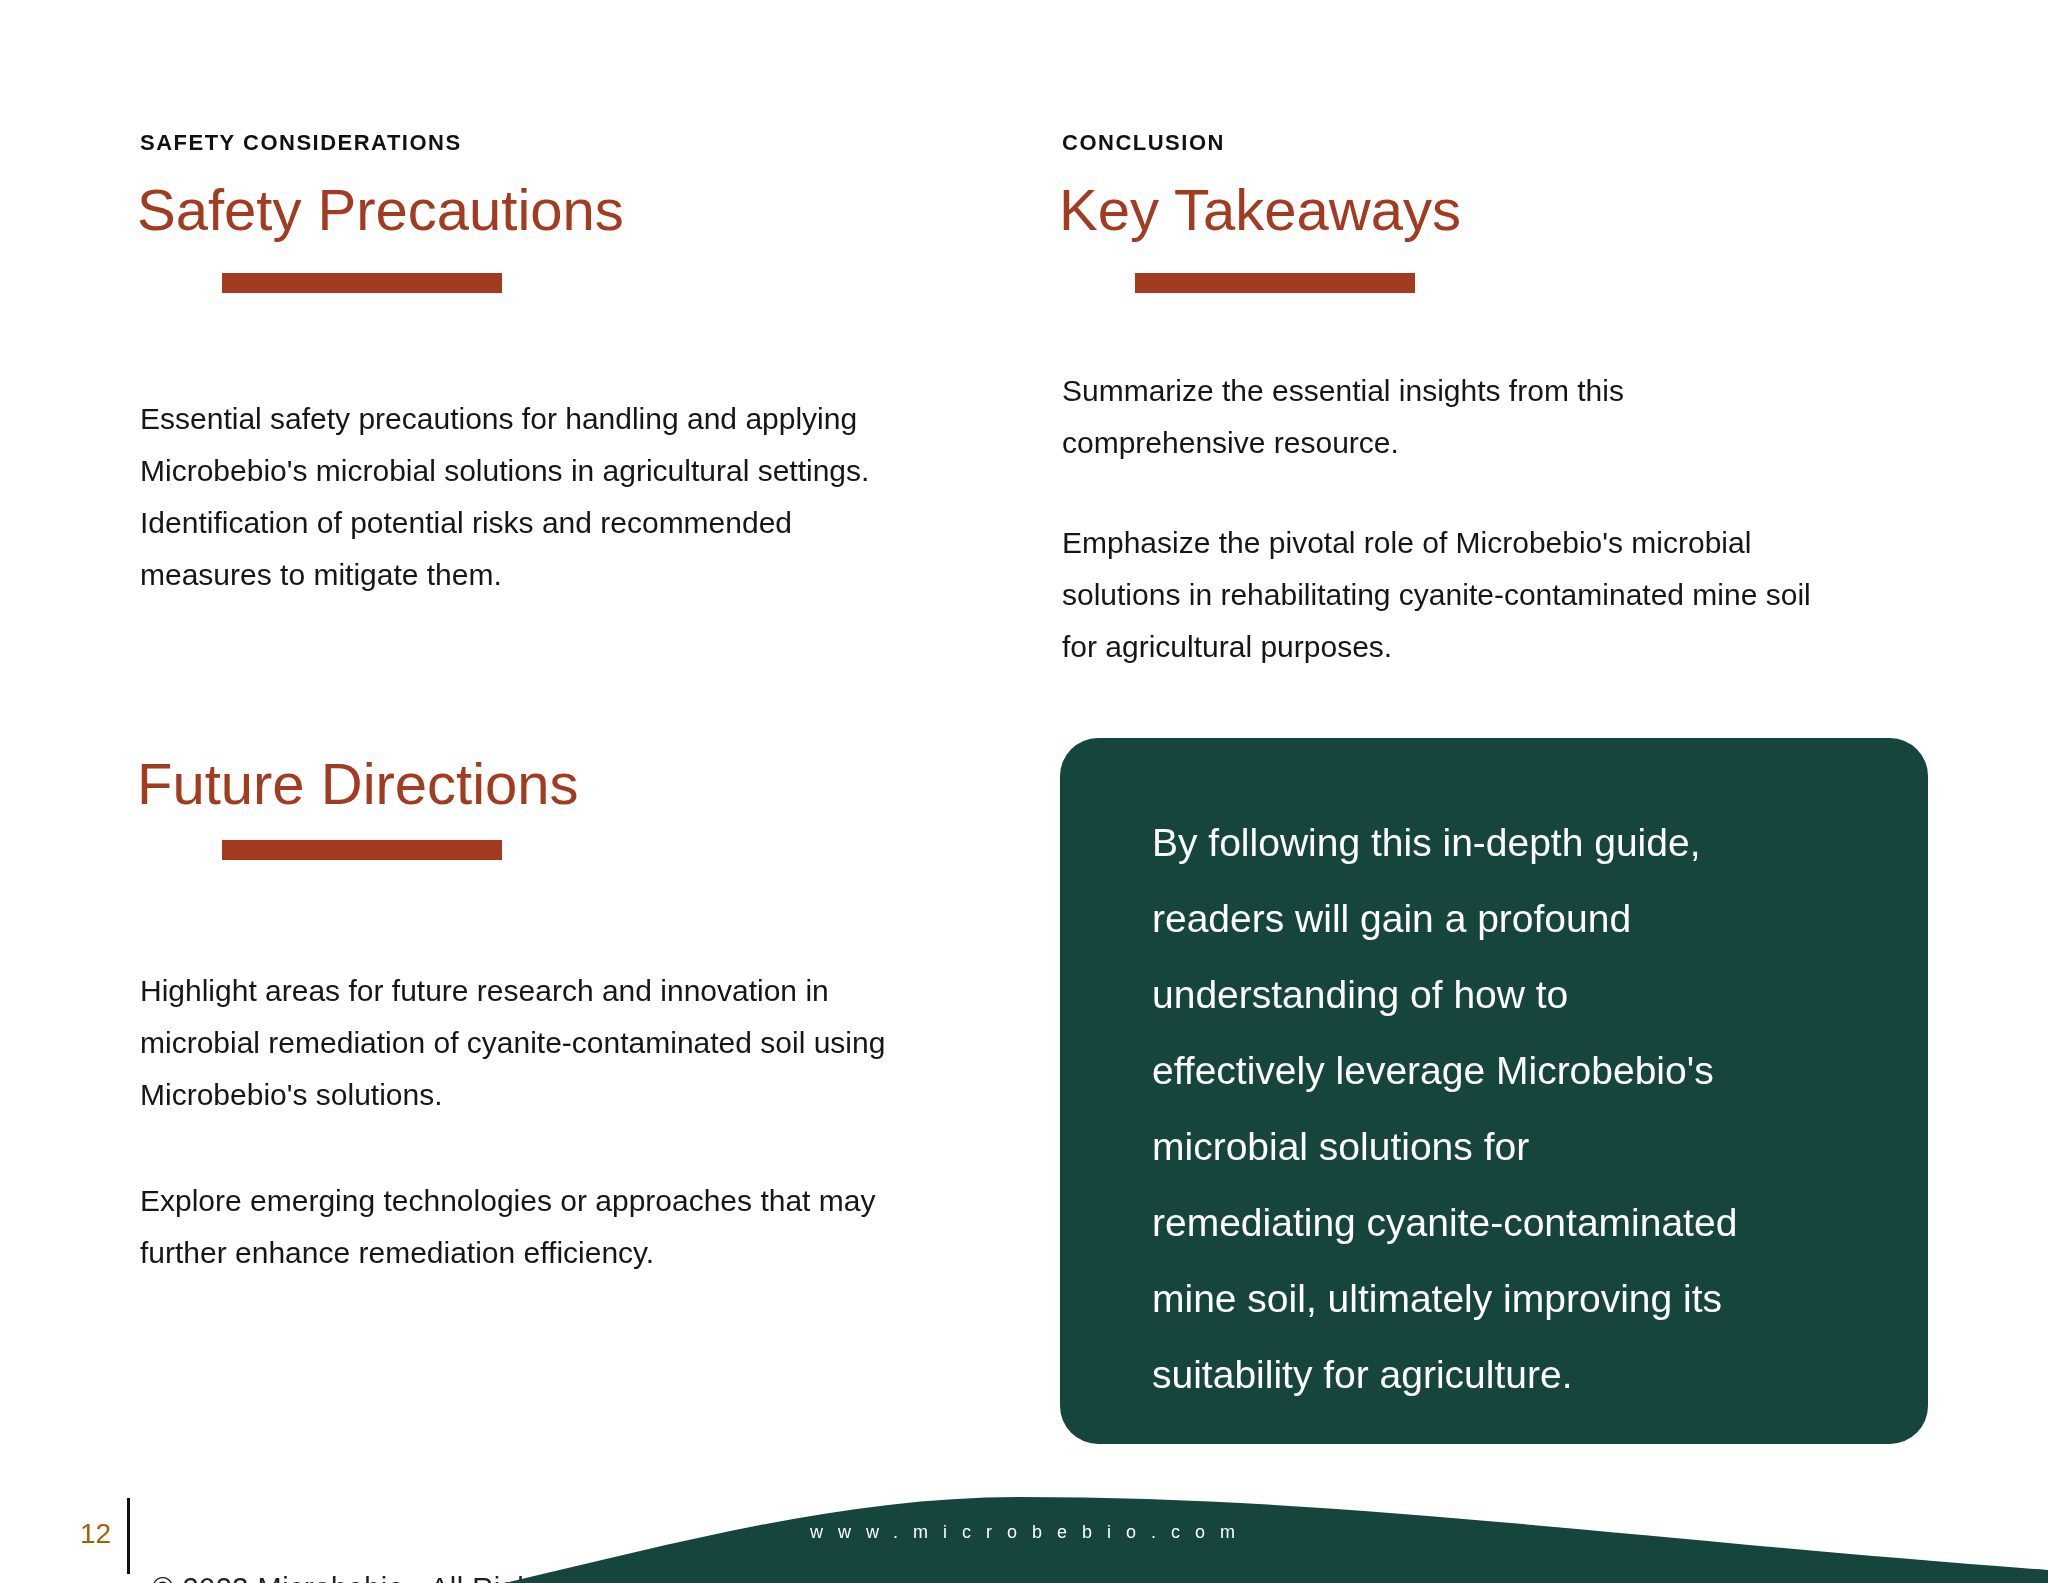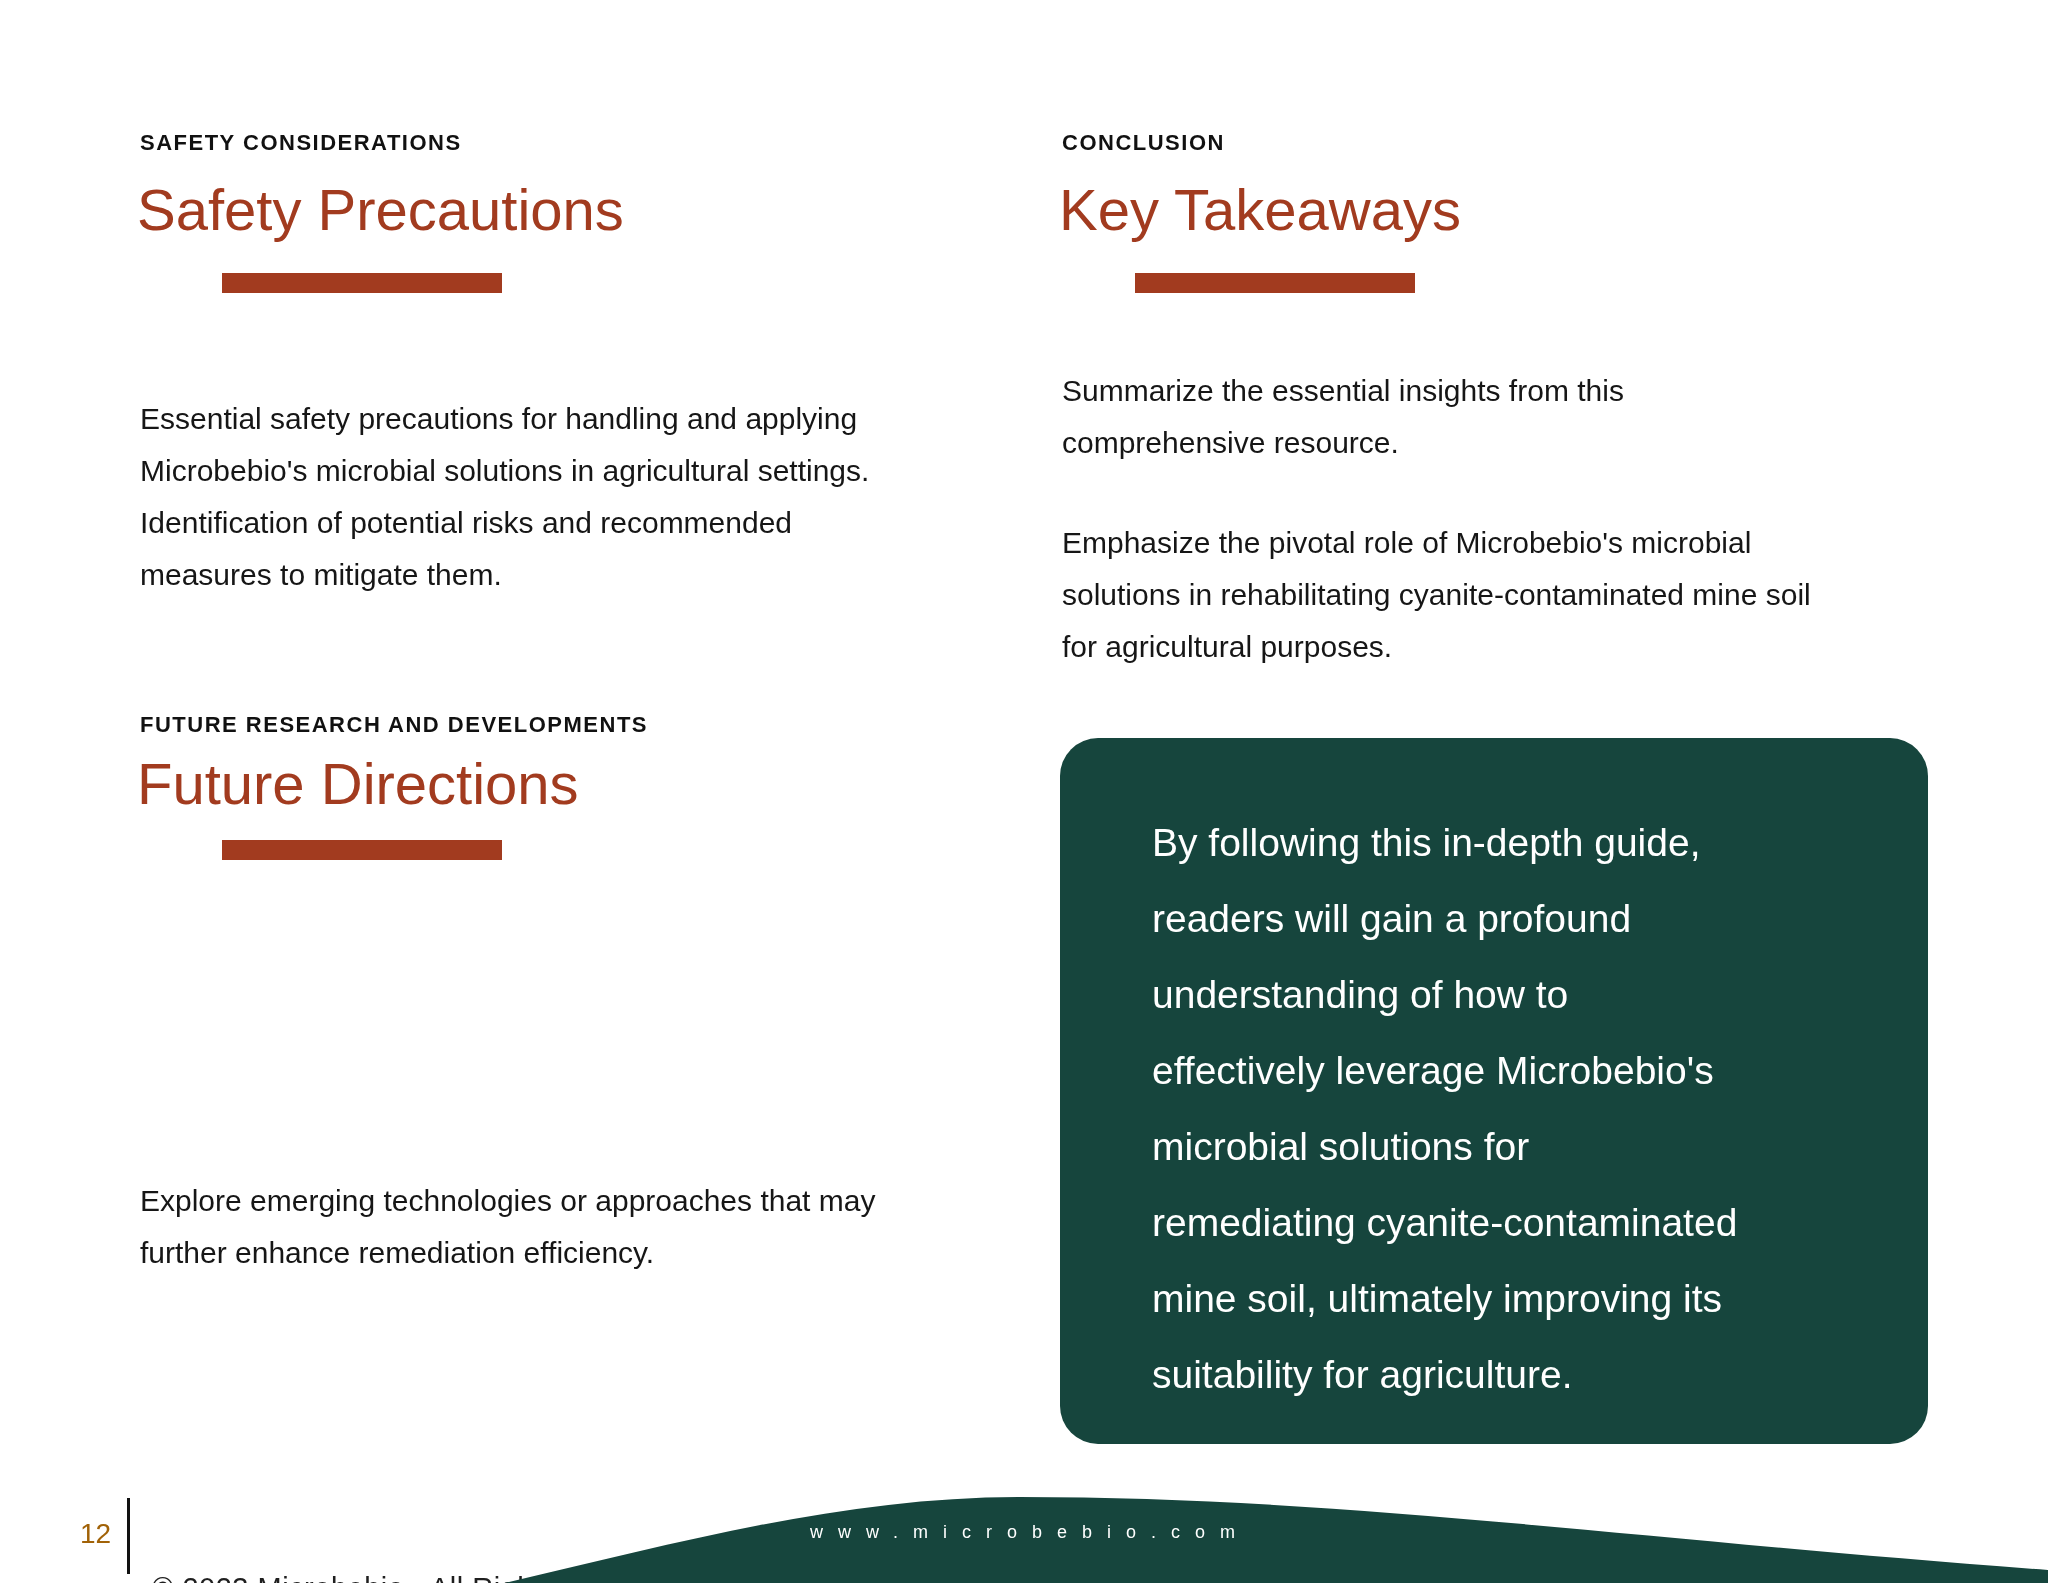--- a/index.html
+++ b/index.html
@@ -53,26 +53,28 @@
 
   <div class="abs big-title" style="left:137px;top:178px;">Safety Precautions</div>
 
   <div class="abs red-bar" style="left:222px;top:273px;"></div>
 
   <div class="abs body-text" style="left:140px;top:393px;width:880px;">Essential safety precautions for handling and applying
 Microbebio's microbial solutions in agricultural settings.
 Identification of potential risks and recommended
 measures to mitigate them.</div>
 
-  <div class="abs kicker" style="left:140px;top:712px;">FUTURE RESEARCH AND DEVELOPMENTS</div>
 
   <div class="abs big-title" style="left:137px;top:752px;">Future Directions</div>
 
   <div class="abs red-bar" style="left:222px;top:840px;"></div>
 
+  <div class="abs body-text" style="left:140px;top:965px;width:880px;">Highlight areas for future research and innovation in
+microbial remediation of cyanite-contaminated soil using
+Microbebio's solutions.</div>
 
   <div class="abs body-text" style="left:140px;top:1175px;width:880px;">Explore emerging technologies or approaches that may
 further enhance remediation efficiency.</div>
 
   <div class="abs kicker" style="left:1062px;top:130px;">CONCLUSION</div>
 
   <div class="abs big-title" style="left:1059px;top:178px;">Key Takeaways</div>
 
   <div class="abs red-bar" style="left:1135px;top:273px;"></div>
 

